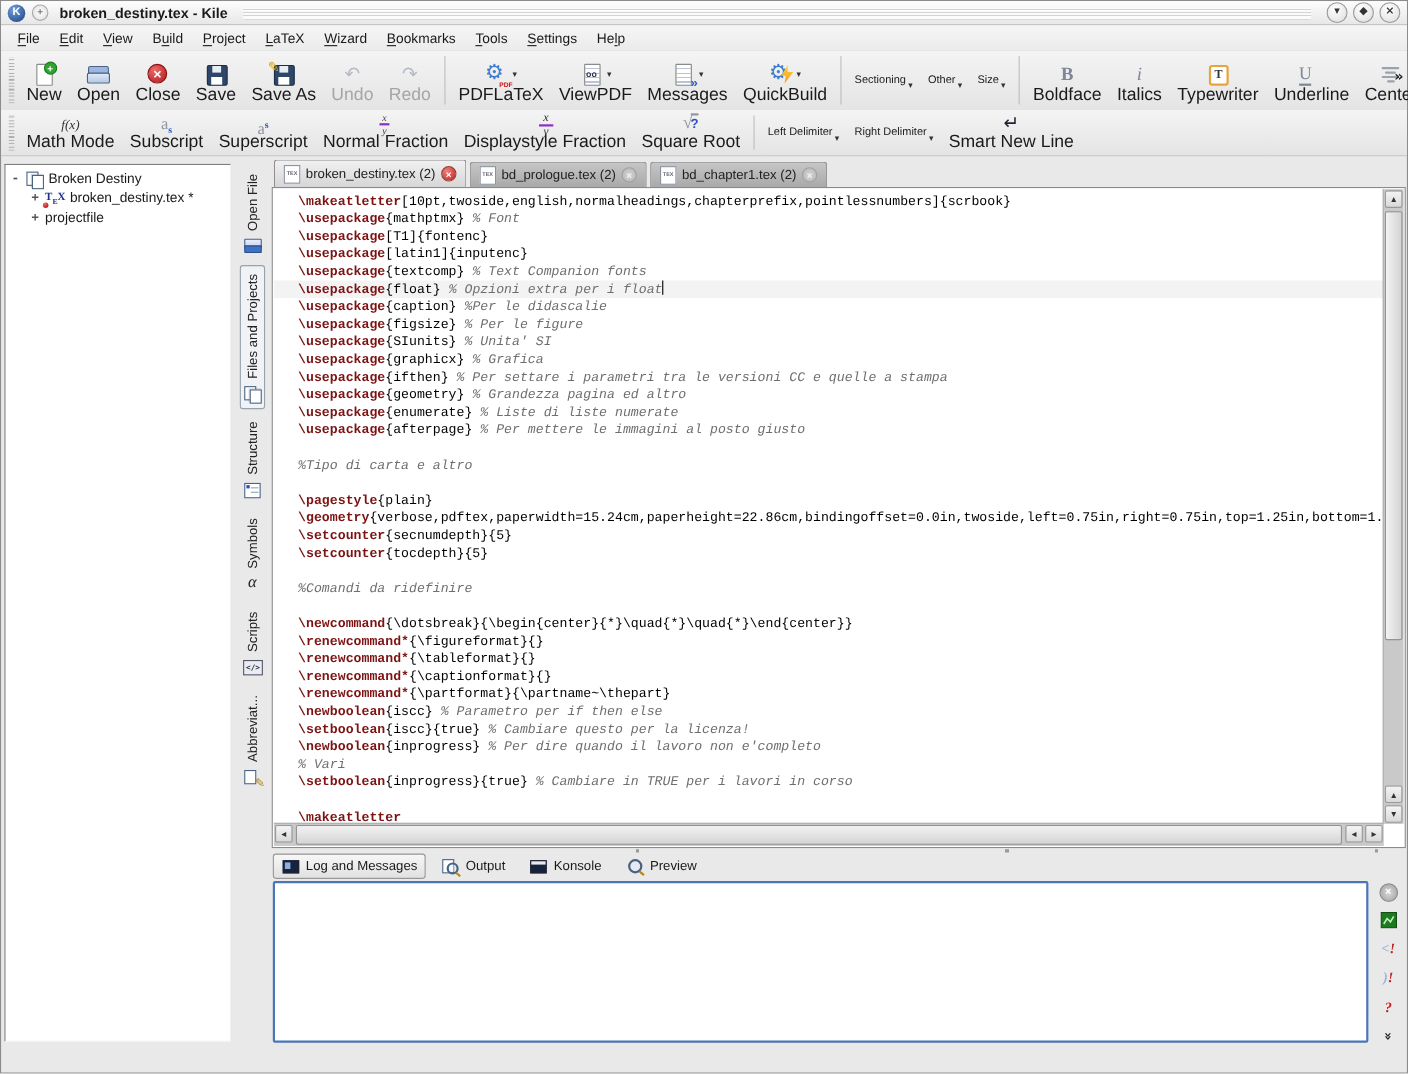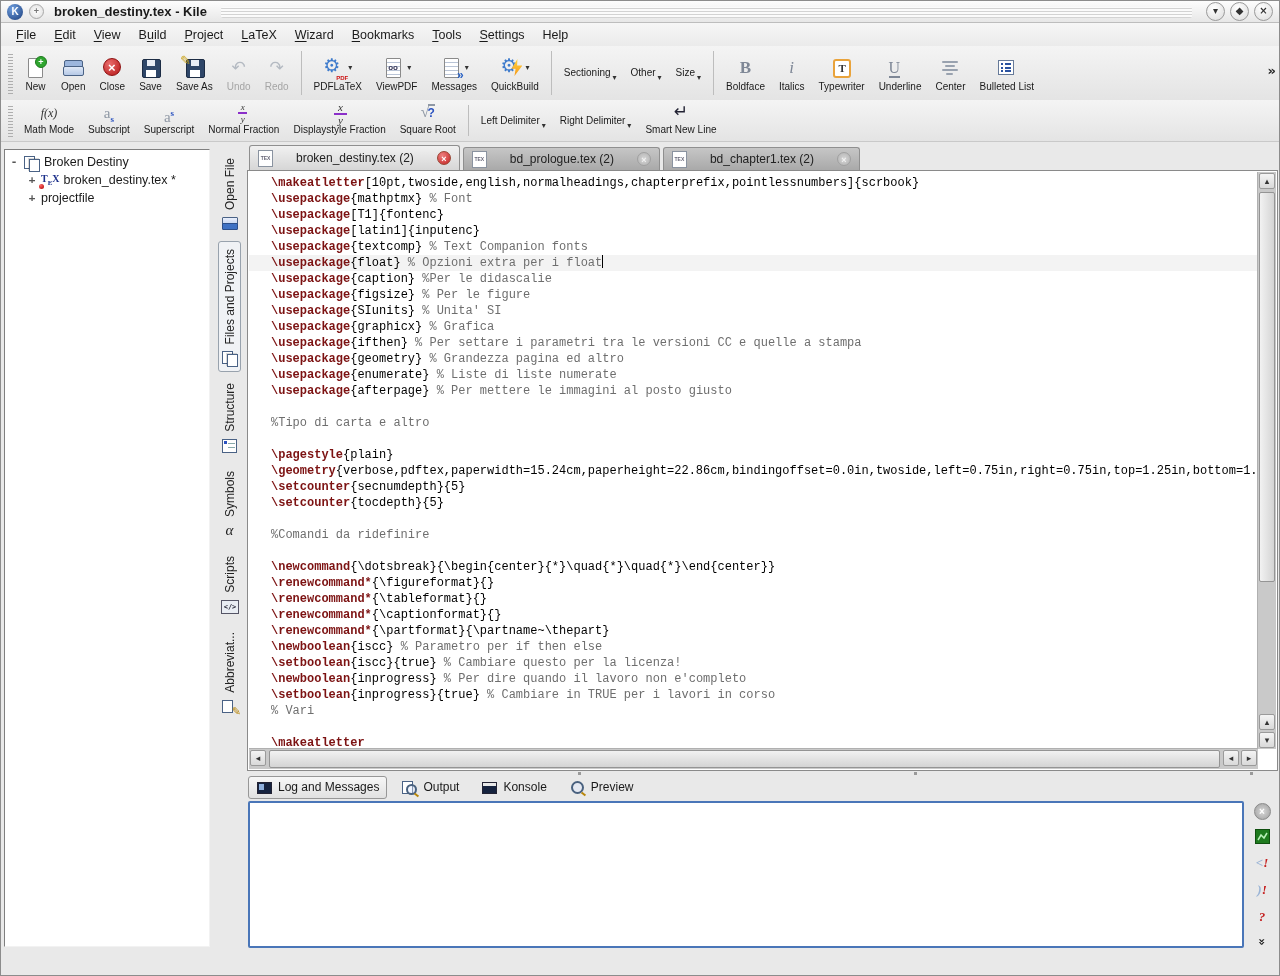--- a/index.html
+++ b/index.html
@@ -39,21 +39,21 @@
   .handle{width:5px;height:42px;margin:0 4px;flex:none;
     background:repeating-linear-gradient(0deg,#aeaeae 0 1px,transparent 1px 3px);
     background-size:2px 100%;background-repeat:repeat-x;}
   .t2 .handle{height:32px;}
   .tsep{width:1px;align-self:stretch;margin:5px 5px;background:#bdbdbd;flex:none;}
   .tbtn{display:inline-flex;flex-direction:column;align-items:center;justify-content:flex-end;
     padding:2px 7px;height:46px;box-sizing:border-box;border-radius:3px;flex:none;}
   .t2 .tbtn{height:36px;}
   .tbtn .ticon{height:24px;display:flex;align-items:center;gap:2px;}
   .t2 .tbtn .ticon{height:20px;}
-  .tbtn .tlabel{font-size:10px;line-height:14px;white-space:nowrap;}
+  .tbtn .tlabel{font-size:16px;line-height:14px;white-space:nowrap;}
   .tbtn.disabled .tlabel{color:#a5a5a5;}
   .tbtn.texty{flex-direction:row;align-items:center;justify-content:center;gap:2px;}
   .tbtn.texty .tlabel{font-size:10px;}
   .drop{font-size:8px;color:#333;line-height:8px;}
   .texty .drop{margin-top:10px;}
   .overflow{position:absolute;top:62px;right:3px;font:bold 13px "DejaVu Sans",sans-serif;color:#222;}
 
   
   .ic{position:relative;display:inline-block;width:23px;height:22px;flex:none;}
   .ic.s16{width:17px;height:17px;}
@@ -154,38 +154,38 @@
 
   .sidetabs{position:absolute;left:212px;top:8px;width:33px;bottom:2px;display:flex;flex-direction:column;
       align-items:center;gap:3px;padding-top:1px;}
   .stab{display:flex;flex-direction:column;align-items:center;gap:5px;padding:7px 2px 5px;
       border:1px solid transparent;border-radius:3px;}
   .stab.sel{border-color:#98a2ad;background:#f0f2f5;}
   .stab .vlabel{writing-mode:vertical-rl;transform:rotate(180deg);font-size:12px;color:#222;white-space:nowrap;}
 
   .editorarea{position:absolute;left:245px;top:0;right:0;bottom:0;}
   .etabs{position:absolute;top:5px;left:3px;right:2px;height:24px;display:flex;align-items:flex-end;}
-  .etab{display:inline-flex;align-items:center;gap:23px;padding:0 8px;height:22px;
+  .etab{display:inline-flex;align-items:center;gap:5px;padding:0 8px;height:22px;
       background:linear-gradient(#c6c6c6,#a9a9a9);border:1px solid #8f8f8f;border-bottom:none;
       border-radius:3px 3px 0 0;font-size:12px;margin-right:3px;color:#222;}
   .etab.active{height:24px;background:linear-gradient(#f1f1f1,#d6d6d6);}
   .tclose{width:14px;height:14px;border-radius:50%;text-align:center;
       font:bold 9px/14px "Liberation Sans",sans-serif;flex:none;}
   .tclose.red{background:radial-gradient(circle at 35% 30%,#ee8080,#c42222);color:#fff;border:1px solid #943;box-sizing:border-box;}
   .tclose.gray{background:radial-gradient(#d6d6d6,#b2b2b2);color:#f2f2f2;border:1px solid #a0a0a0;box-sizing:border-box;}
 
   .eframe{position:absolute;top:29px;left:1px;right:1px;height:601px;background:#fff;
       border:1px solid #8a8a8a;box-sizing:border-box;}
   .code{position:absolute;top:1px;left:1px;right:19px;bottom:21px;overflow:hidden;background:#fff;
       font:12px/16px "Liberation Mono",monospace;padding-top:3px;}
   .cl{height:16px;white-space:pre;padding-left:22px;}
   .cl.cur{background:#f3f3f3;}
   .s-c{color:#7c1212;font-weight:bold;}
   .s-t{color:#000;}
-  .s-m{color:#6e6e6e;}
+  .s-m{color:#6e6e6e;font-style:italic;}
   .caret{display:inline-block;width:1px;height:13px;background:#000;vertical-align:-2px;}
 
   .vscroll{position:absolute;top:1px;right:1px;width:18px;bottom:21px;background:#c9c9c9;
       border-left:1px solid #b0b0b0;display:flex;flex-direction:column;}
   .hscroll{position:absolute;left:1px;right:19px;bottom:1px;height:20px;background:#c9c9c9;
       border-top:1px solid #b0b0b0;display:flex;align-items:stretch;}
   .sarrow{width:16px;height:16px;flex:none;display:flex;align-items:center;justify-content:center;
       font-size:9px;color:#333;background:linear-gradient(#f4f4f4,#d9d9d9);
       border:1px solid #9a9a9a;border-radius:2px;margin:1px;box-sizing:border-box;}
   .vthumb{height:388px;margin:2px 1px;background:linear-gradient(90deg,#f2f2f2,#d4d4d4);
@@ -617,22 +617,22 @@
             <div class="cl"><span class="s-m">%Comandi da ridefinire</span></div>
             <div class="cl"></div>
             <div class="cl"><span class="s-c">\newcommand</span><span class="s-t">{\dotsbreak}{\begin{center}{*}\quad{*}\quad{*}\end{center}}</span></div>
             <div class="cl"><span class="s-c">\renewcommand*</span><span class="s-t">{\figureformat}{}</span></div>
             <div class="cl"><span class="s-c">\renewcommand*</span><span class="s-t">{\tableformat}{}</span></div>
             <div class="cl"><span class="s-c">\renewcommand*</span><span class="s-t">{\captionformat}{}</span></div>
             <div class="cl"><span class="s-c">\renewcommand*</span><span class="s-t">{\partformat}{\partname~\thepart}</span></div>
             <div class="cl"><span class="s-c">\newboolean</span><span class="s-t">{iscc}</span><span class="s-m"> % Parametro per if then else</span></div>
             <div class="cl"><span class="s-c">\setboolean</span><span class="s-t">{iscc}{true}</span><span class="s-m"> % Cambiare questo per la licenza!</span></div>
             <div class="cl"><span class="s-c">\newboolean</span><span class="s-t">{inprogress}</span><span class="s-m"> % Per dire quando il lavoro non e'completo</span></div>
+            <div class="cl"><span class="s-m">% Vari</span></div>
             <div class="cl"><span class="s-c">\setboolean</span><span class="s-t">{inprogress}{true}</span><span class="s-m"> % Cambiare in TRUE per i lavori in corso</span></div>
-            <div class="cl"><span class="s-m">% Vari</span></div>
             <div class="cl"></div>
             <div class="cl"><span class="s-c">\makeatletter</span></div>
           </div>
         <div class="vscroll">
           <span class="sarrow">▴</span>
           <span class="vthumb"></span>
           <span class="vspacer"></span>
           <span class="sarrow">▴</span>
           <span class="sarrow">▾</span>
         </div>

